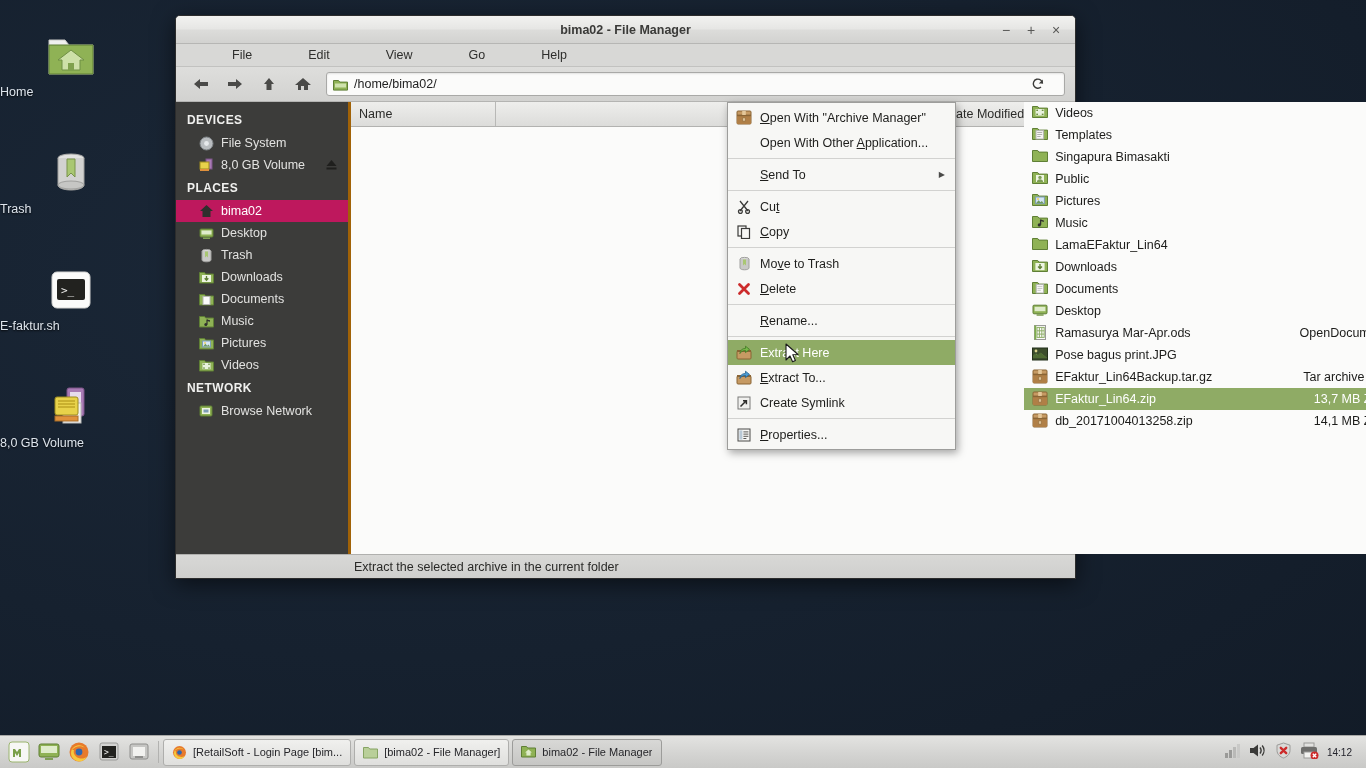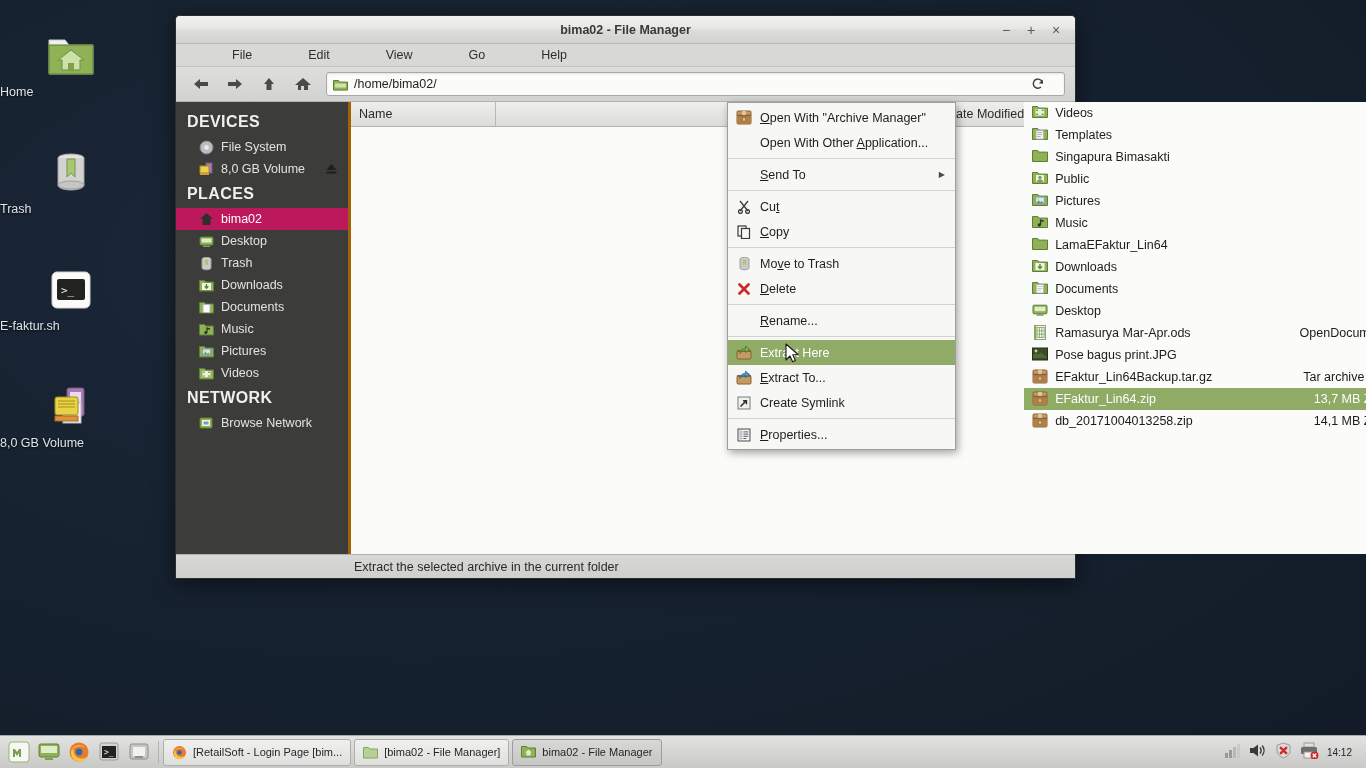--- a/index.html
+++ b/index.html
@@ -64,21 +64,21 @@
   #reload-btn { width:18px; height:18px; display:flex; align-items:center; justify-content:center; color:#3b3b39; font-size:13px;}
 
   #body-row { display:flex; height:452px; }
 
   
   #sidebar {
     width:172px; background:#3c3c3a; color:#dcdcda; padding-top:6px;
     overflow:hidden; flex-shrink:0;
   }
   .side-head {
-    font-size:16px; font-weight:bold; letter-spacing:.4px; color:#f0f0ee;
+    font-size:12px; font-weight:bold; letter-spacing:.4px; color:#f0f0ee;
     padding:5px 0 5px 11px;
   }
   .side-item {
     height:22px; display:flex; align-items:center; padding-left:22px; gap:7px;
     font-size:12.5px; color:#e2e2e0; position:relative;
   }
   .side-item.sel { background:#be185d; color:#ffffff; }
   .side-item .si-ico { width:16px; height:16px; flex-shrink:0; display:flex; align-items:center; justify-content:center; }
   .eject { position:absolute; right:10px; top:4px; width:13px; height:13px; }
 

